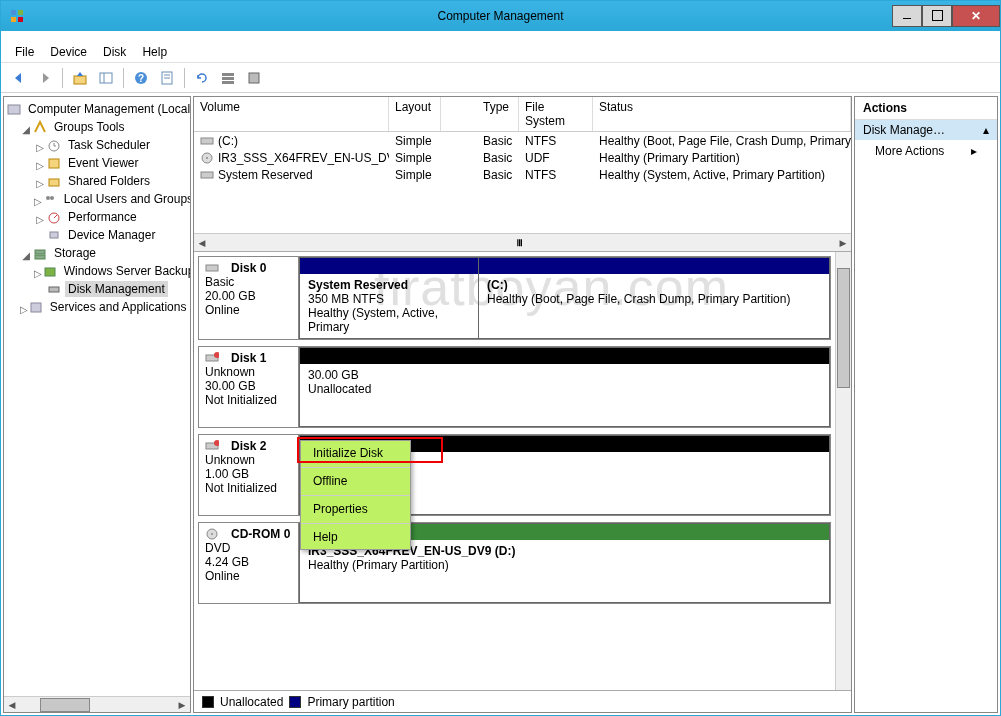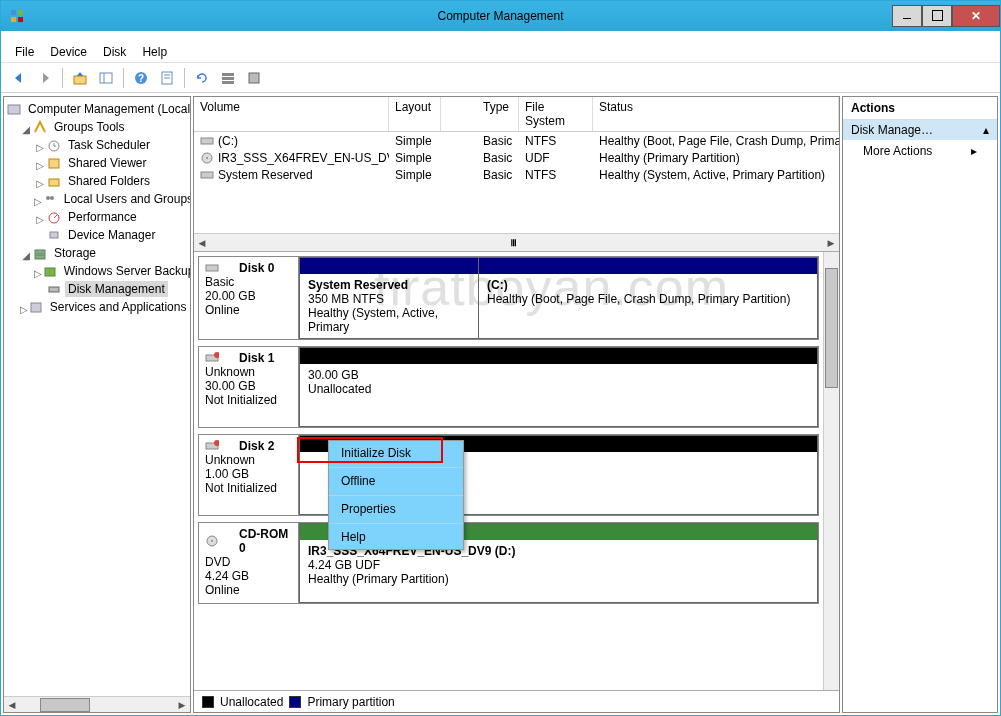--- a/index.html
+++ b/index.html
@@ -51,44 +51,44 @@
 .vol-row .c-vol { display: flex; align-items: center; gap: 4px; }
 .drv-ic { width: 14px; height: 14px; display:inline-block; }
 
 .vl-scroll { height: 18px; border-top: 1px solid #ccc; background: #efefef; display:flex; align-items:center; }
 .vl-scroll .arr { width:16px; text-align:center; font-size:9px; color:#555;}
 .vl-scroll .track { flex:1; position:relative;}
 
 .disks { flex: 1; overflow: hidden; position: relative; padding-right: 16px; }
 .disk-row { display: flex; border: 1px solid #888; margin: 4px 4px 6px 4px; min-height: 82px; }
 .disk-info { width: 100px; padding: 4px 6px; border-right: 1px solid #888; background: #fff; font-size: 12px; }
-.disk-info .dname { font-weight: bold; display: flex; align-items: center; gap: 20px; }
+.disk-info .dname { font-weight: bold; display: flex; align-items: center; gap: 12px; }
 .disk-vols { flex: 1; display: flex; padding: 0; }
 .vol-box { border: 1px solid #666; margin: 0 0 0 -1px; display: flex; flex-direction: column; }
 .vol-box:first-child { margin-left: 0; }
 .vol-bar { height: 16px; }
 .vol-bar.blue { background: #000080; }
 .vol-bar.black { background: #000; }
 .vol-bar.green { background: #3a8a3a; }
 .vol-body { padding: 4px 8px; font-size: 12px; flex: 1; }
 .vol-body .vn { font-weight: bold; }
 
 .disks .vscroll { position: absolute; right: 0; top: 0; bottom: 0; width: 16px; background:#efefef; border-left:1px solid #ccc; }
 .disks .vscroll .thumb { background:#c8c8c8; border:1px solid #888; margin:16px 1px; height:120px;}
 
 .legend { height: 22px; border-top: 1px solid #aaa; display: flex; align-items: center; padding: 0 8px; gap: 6px; font-size: 12px;}
 .legend .sw { width: 12px; height: 12px; border: 1px solid #333; display:inline-block; }
 .legend .sw.black{background:#000;} .legend .sw.blue{background:#000080;}
 
-.actions { width: 156px; border: 1px solid #888; margin: 2px 2px 2px 0; background: #fff; }
+.actions { width: 144px; border: 1px solid #888; margin: 2px 2px 2px 0; background: #fff; }
 .actions .hdr { padding: 4px 8px; font-weight: bold; border-bottom: 1px solid #ddd; }
 .actions .sel { background: #cfe6f6; padding: 3px 8px; display:flex; justify-content:space-between; align-items:center; }
 .actions .row { padding: 4px 20px; display:flex; justify-content:space-between; align-items:center;text-align:right;}
 
-.ctxmenu { position: absolute; left: 300px; top: 440px; width: 136px; background: #7dd3fc; border: 1px solid #999; box-shadow: 2px 2px 4px rgba(0,0,0,.3); margin-left: 28px; }
+.ctxmenu { position: absolute; left: 300px; top: 440px; width: 111px; background: #bef264; border: 1px solid #999; box-shadow: 2px 2px 4px rgba(0,0,0,.3); }
 .ctxmenu .mi { padding: 5px 12px; font-size: 12px; }
 .ctxmenu .mi.sep { border-top: 1px solid #ccc; margin-top:2px; padding-top:6px;}
 .redbox { position: absolute; left: 297px; top: 437px; width: 146px; height: 26px; border: 2px solid #e00; pointer-events: none; }
 
 .watermark { position: absolute; left: 180px; top: 160px; font-size: 52px; color: #e0e0e0; font-weight: 300; letter-spacing: 1px; pointer-events: none; }
 
 svg { display: block; }
 </style>
 </head>
 <body>
@@ -209,21 +209,21 @@
             </span>
             <span class="lbl">Task Scheduler</span>
           </div>
         <div class="node ind2">
             <span class="tw">▷</span>
             <span class="ic">
               <svg width="16" height="14">
                 <rect x="3" y="3" width="10" height="9" fill="#f4d47c" stroke="#b8860b"></rect>
               </svg>
             </span>
-            <span class="lbl">Shared Viewer</span>
+            <span class="lbl">Event Viewer</span>
           </div>
         <div class="node ind2">
             <span class="tw">▷</span>
             <span class="ic">
               <svg width="16" height="14">
                 <rect x="3" y="5" width="10" height="7" fill="#f4d47c" stroke="#b8860b"></rect>
               </svg>
             </span>
             <span class="lbl">Shared Folders</span>
           </div>
@@ -465,21 +465,20 @@
               </div>
             <div>DVD</div>
             <div>4.24 GB</div>
             <div>Online</div>
           </div>
           <div class="disk-vols">
             <div class="vol-box" style="flex:1">
               <div class="vol-bar green"></div>
               <div class="vol-body">
                   <div class="vn">IR3_SSS_X64FREV_EN-US_DV9  (D:)</div>
-                  <div>4.24 GB UDF</div>
                   <div>Healthy (Primary Partition)</div>
                 </div>
             </div>
           </div>
         </div>
 
         <div class="vscroll">
             <div class="thumb"></div>
           </div>
       </div>

